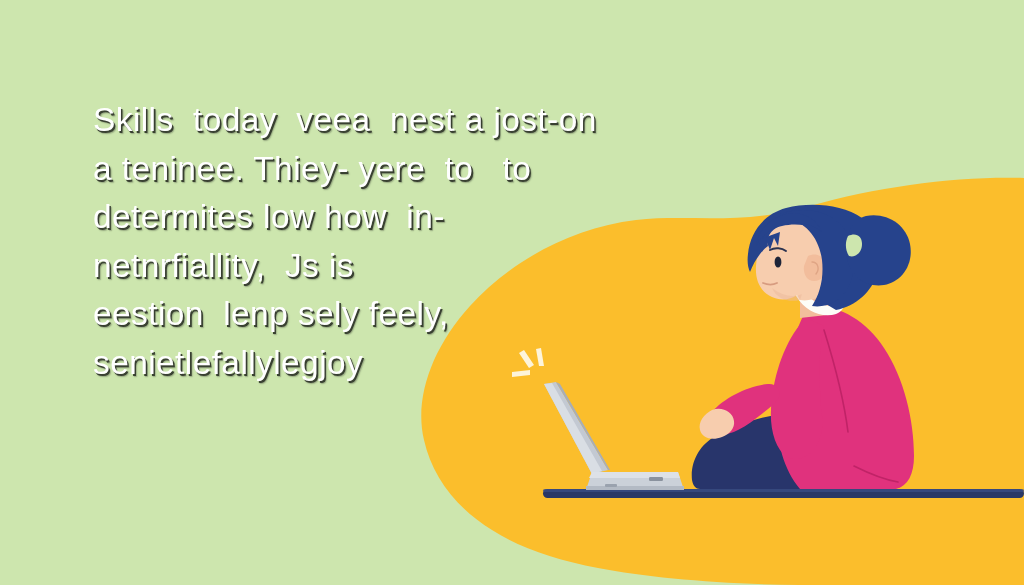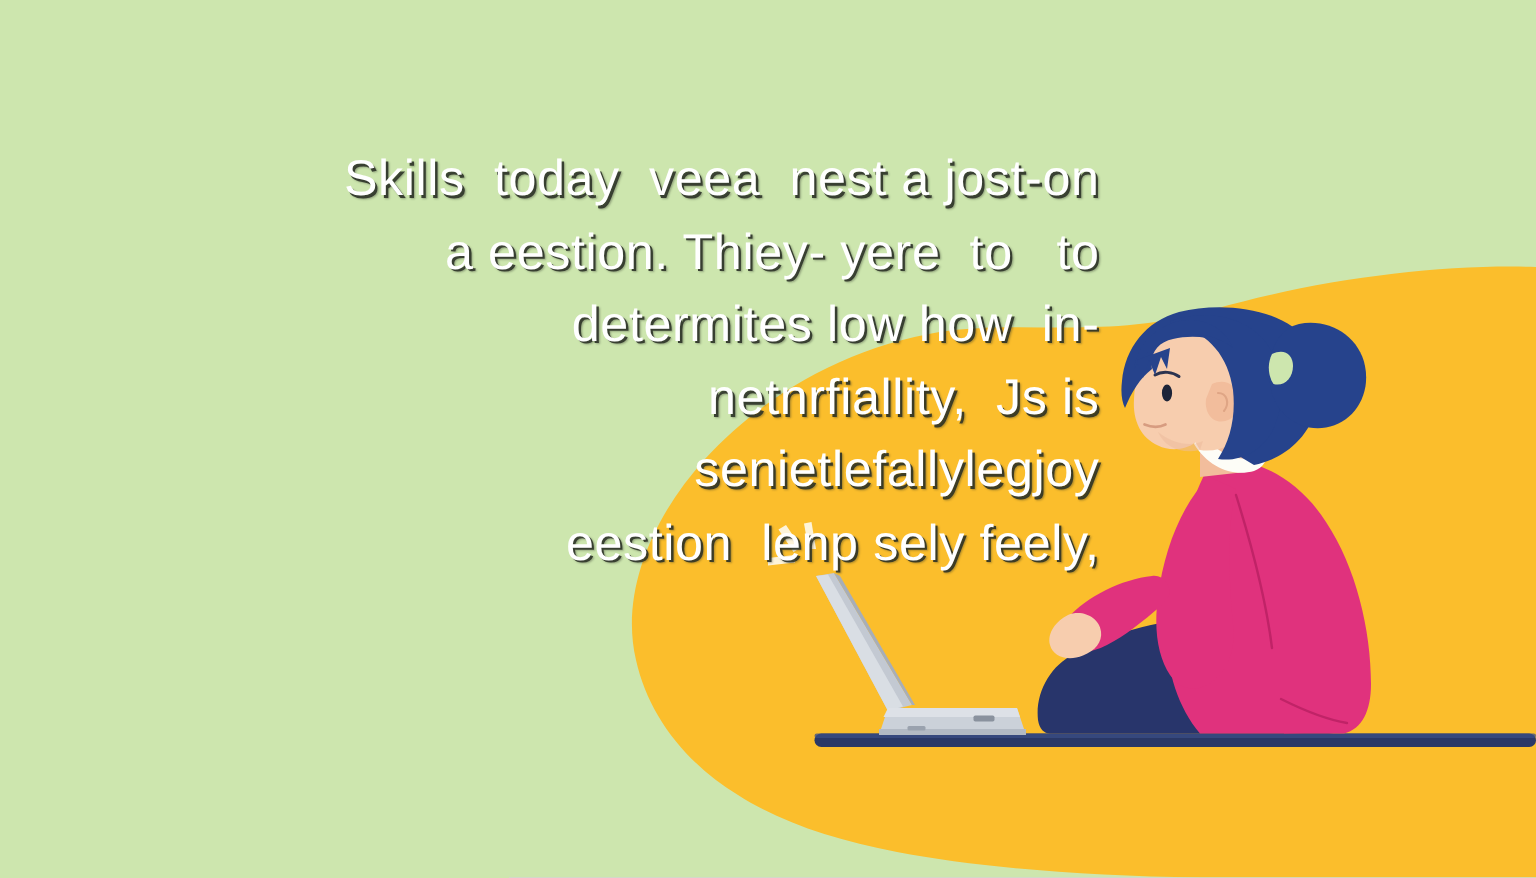--- a/index.html
+++ b/index.html
@@ -10,22 +10,21 @@
   }
   body {
     font-family: "Liberation Sans", sans-serif;
   }
 
   #scene {
     position: relative;
     width: 1024px;
     height: 585px;
     overflow: hidden;
-    background: #737373;
-    text-align: right;
+    background: #1d4ed8;
   }
 
   #scene-svg {
     position: absolute;
     inset: 0;
     width: 1024px;
     height: 585px;
     display: block;
   }
 
@@ -204,20 +203,20 @@
                C 886 212, 906 224, 910 244
                C 914 264, 902 282, 884 285
                C 866 288, 850 276, 847 258
                C 844 238, 850 220, 866 216 Z"></path>
       <path fill="#cde6ae" d="M848 236 C 856 232, 862 236, 862 244 C 862 252, 856 258, 849 256 C 845 250, 845 242, 848 236 Z"></path>
     </g>
   </svg>
 
   <div id="text-block">
     <div class="headline-line">Skills  today  veea  nest a jost-on</div>
-    <div class="headline-line">a eestion. Thiey- yere  to   to</div>
+    <div class="headline-line">a teninee. Thiey- yere  to   to</div>
     <div class="headline-line">determites low how  in-</div>
     <div class="headline-line">netnrfiallity,  Js is</div>
+    <div class="headline-line">eestion  lenp sely feely,</div>
     <div class="headline-line">senietlefallylegjoy</div>
-    <div class="headline-line">eestion  lenp sely feely,</div>
   </div>
 
 </div>
 
 </body></html>

